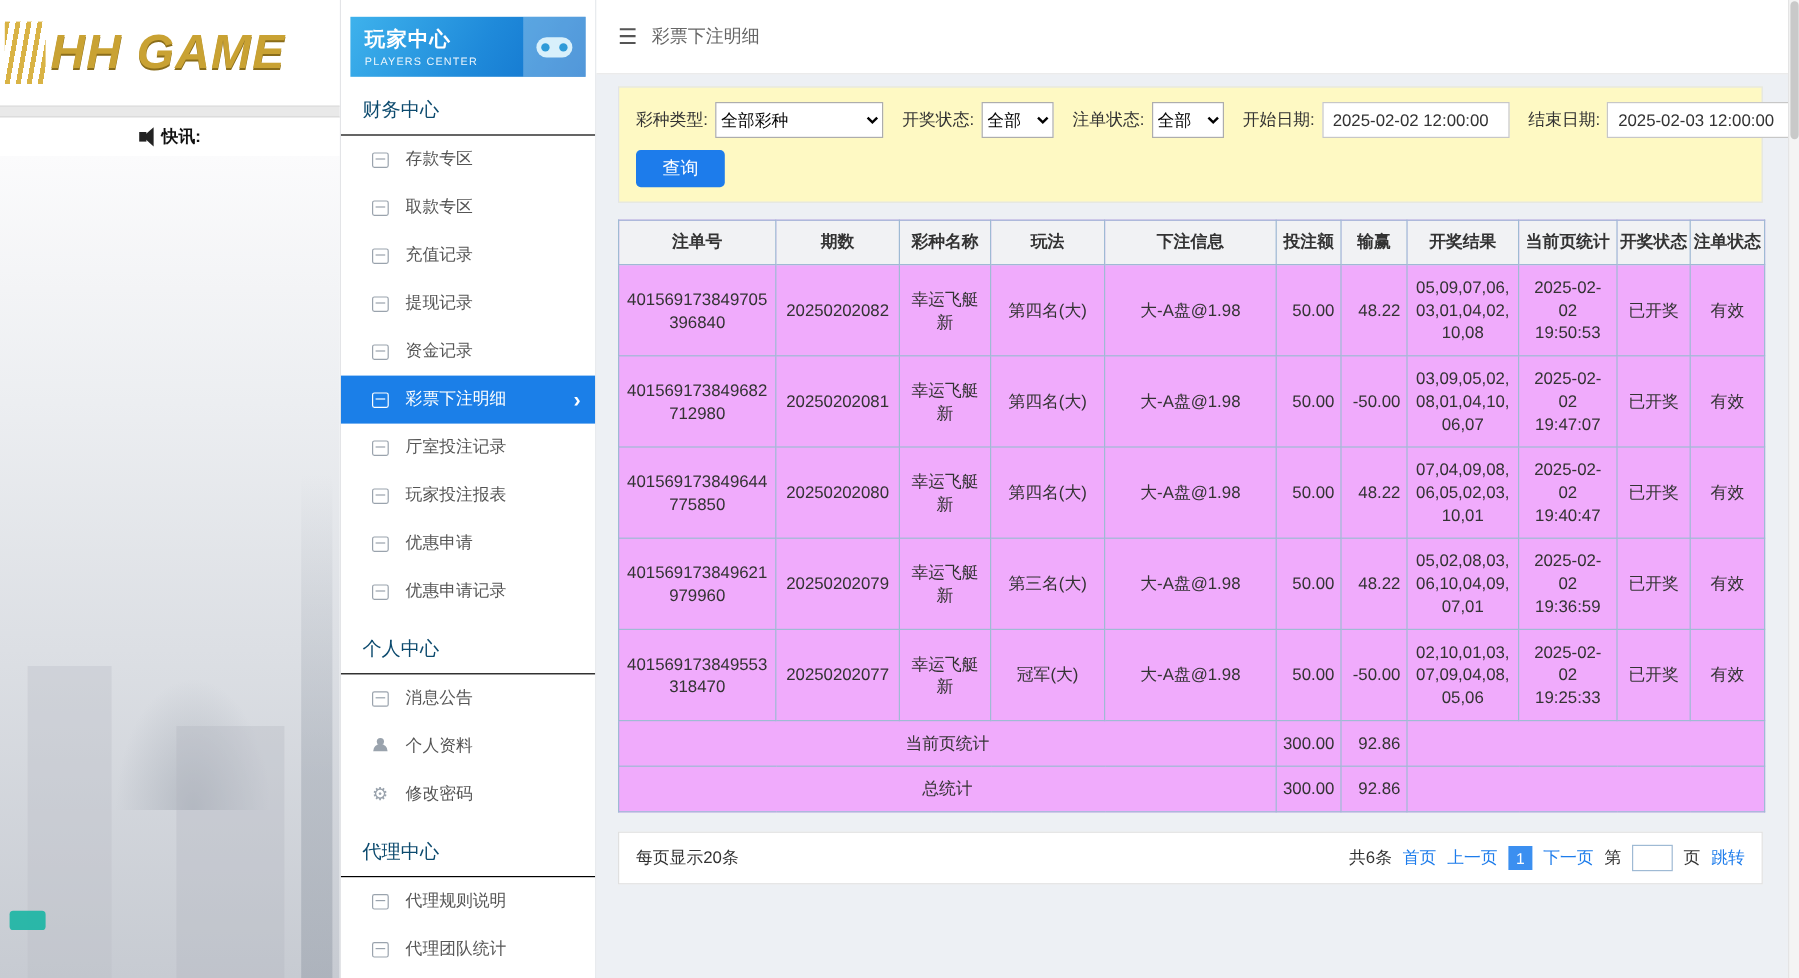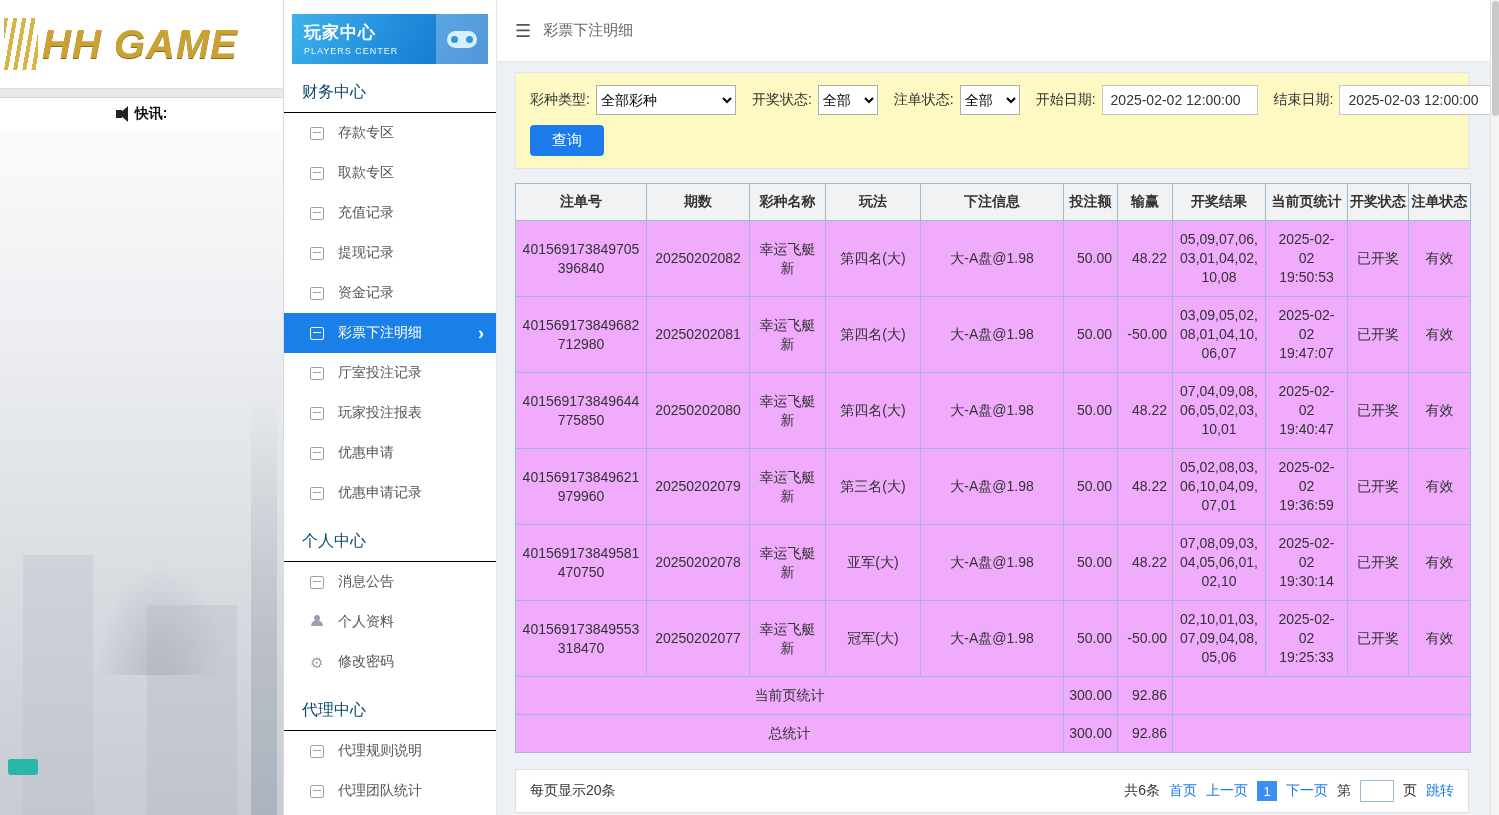--- a/index.html
+++ b/index.html
@@ -310,33 +310,20 @@
                   <td>第三名(大)</td>
                   <td>大-A盘@1.98</td>
                   <td class="num">50.00</td>
                   <td class="num">48.22</td>
                   <td class="break">05,02,08,03,06,10,04,09,07,01</td>
                   <td>2025-02-02 19:36:59</td>
                   <td>已开奖</td>
                   <td>有效</td>
                 </tr>
                 <tr>
-                  <td class="break">401569173849581470750</td>
-                  <td>20250202078</td>
-                  <td>幸运飞艇新</td>
-                  <td>亚军(大)</td>
-                  <td>大-A盘@1.98</td>
-                  <td class="num">50.00</td>
-                  <td class="num">48.22</td>
-                  <td class="break">07,08,09,03,04,05,06,01,02,10</td>
-                  <td>2025-02-02 19:30:14</td>
-                  <td>已开奖</td>
-                  <td>有效</td>
-                </tr>
-                <tr>
                   <td class="break">401569173849553318470</td>
                   <td>20250202077</td>
                   <td>幸运飞艇新</td>
                   <td>冠军(大)</td>
                   <td>大-A盘@1.98</td>
                   <td class="num">50.00</td>
                   <td class="num">-50.00</td>
                   <td class="break">02,10,01,03,07,09,04,08,05,06</td>
                   <td>2025-02-02 19:25:33</td>
                   <td>已开奖</td>

